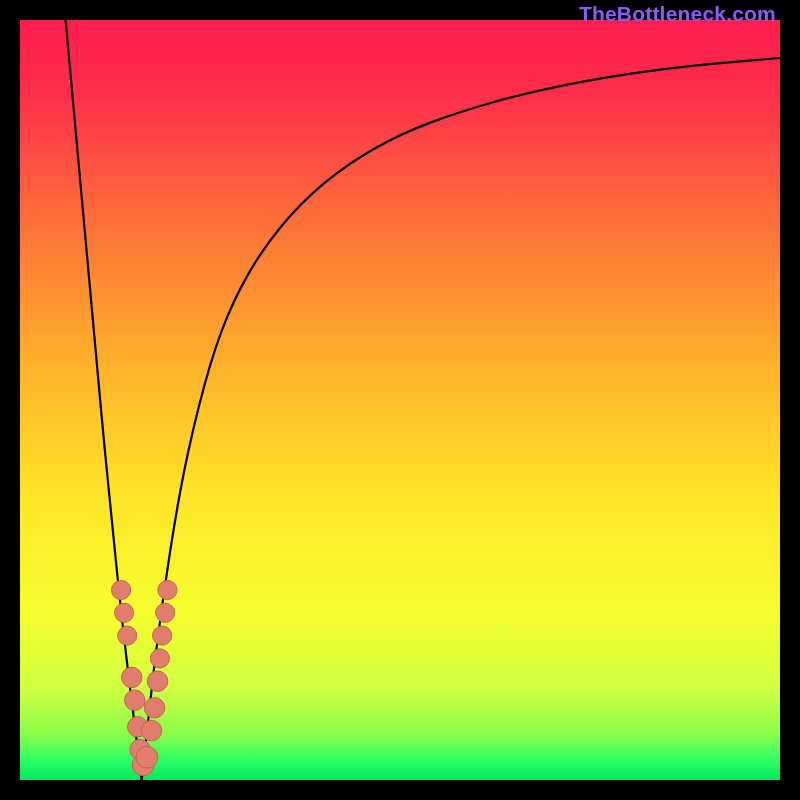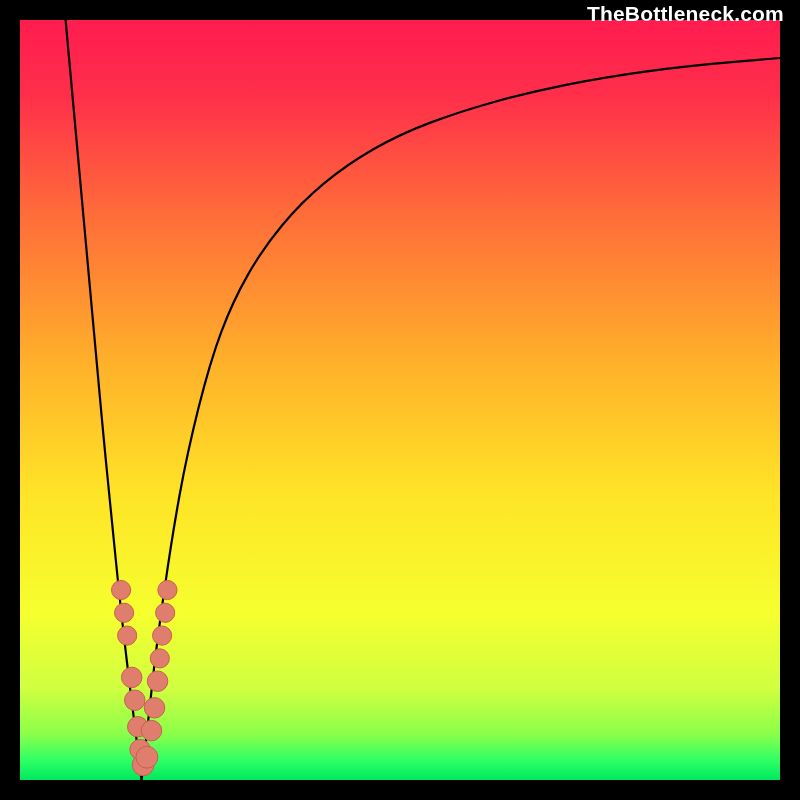--- a/index.html
+++ b/index.html
@@ -22,25 +22,25 @@
     position: absolute;
     left: 0;
     top: 0;
     width: 760px;
     height: 760px;
     display: block;
   }
   .watermark {
     position: absolute;
     top: 2px;
-    right: 16px;
+    right: 24px;
     font-family: Arial, Helvetica, sans-serif;
     font-size: 21px;
     font-weight: 600;
-    color: #ffffff;
+    color: #8b5cf6;
     letter-spacing: 0.2px;
     user-select: none;
     margin-left: 32px;
   }
 </style>
 </head>
 <body>
 
 <div class="frame">
   <svg class="plot" viewBox="0 0 760 760" preserveAspectRatio="none">

